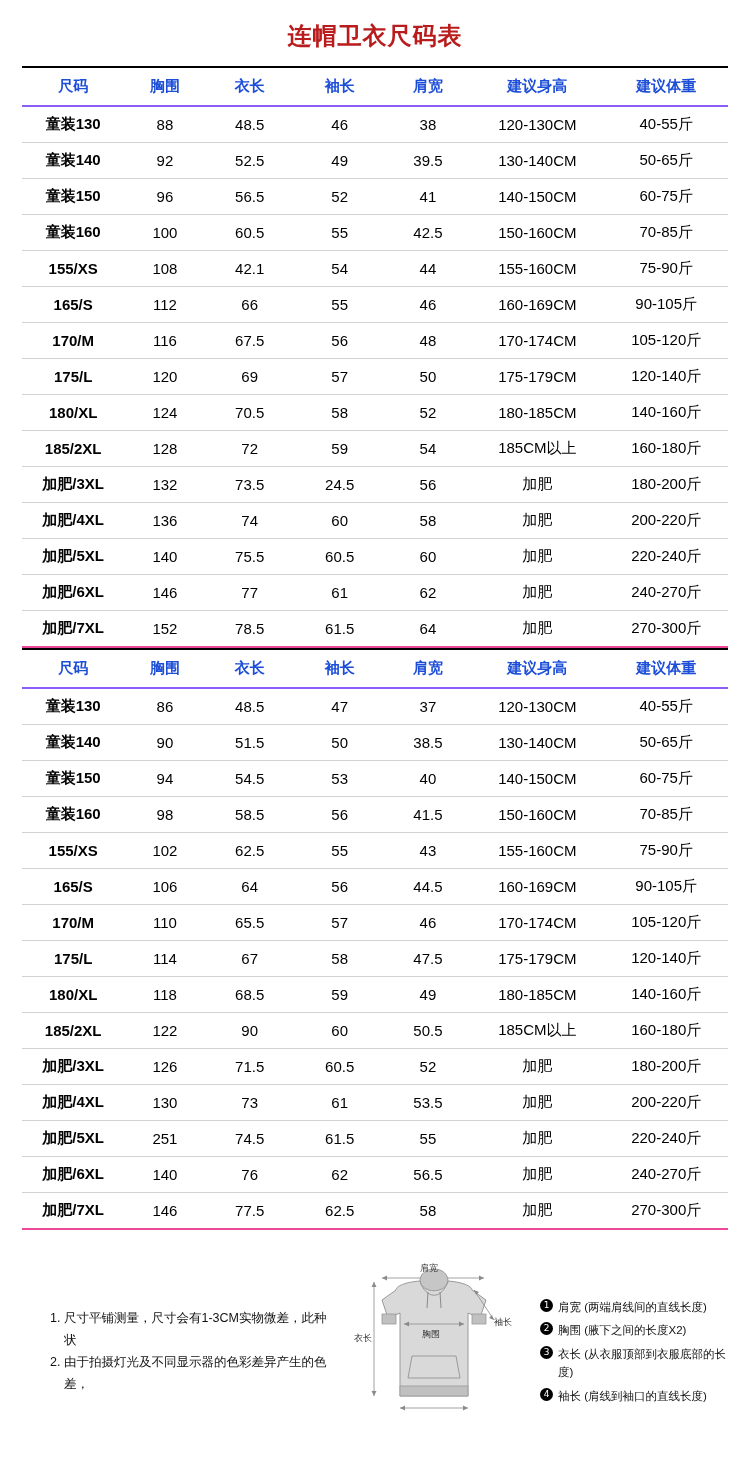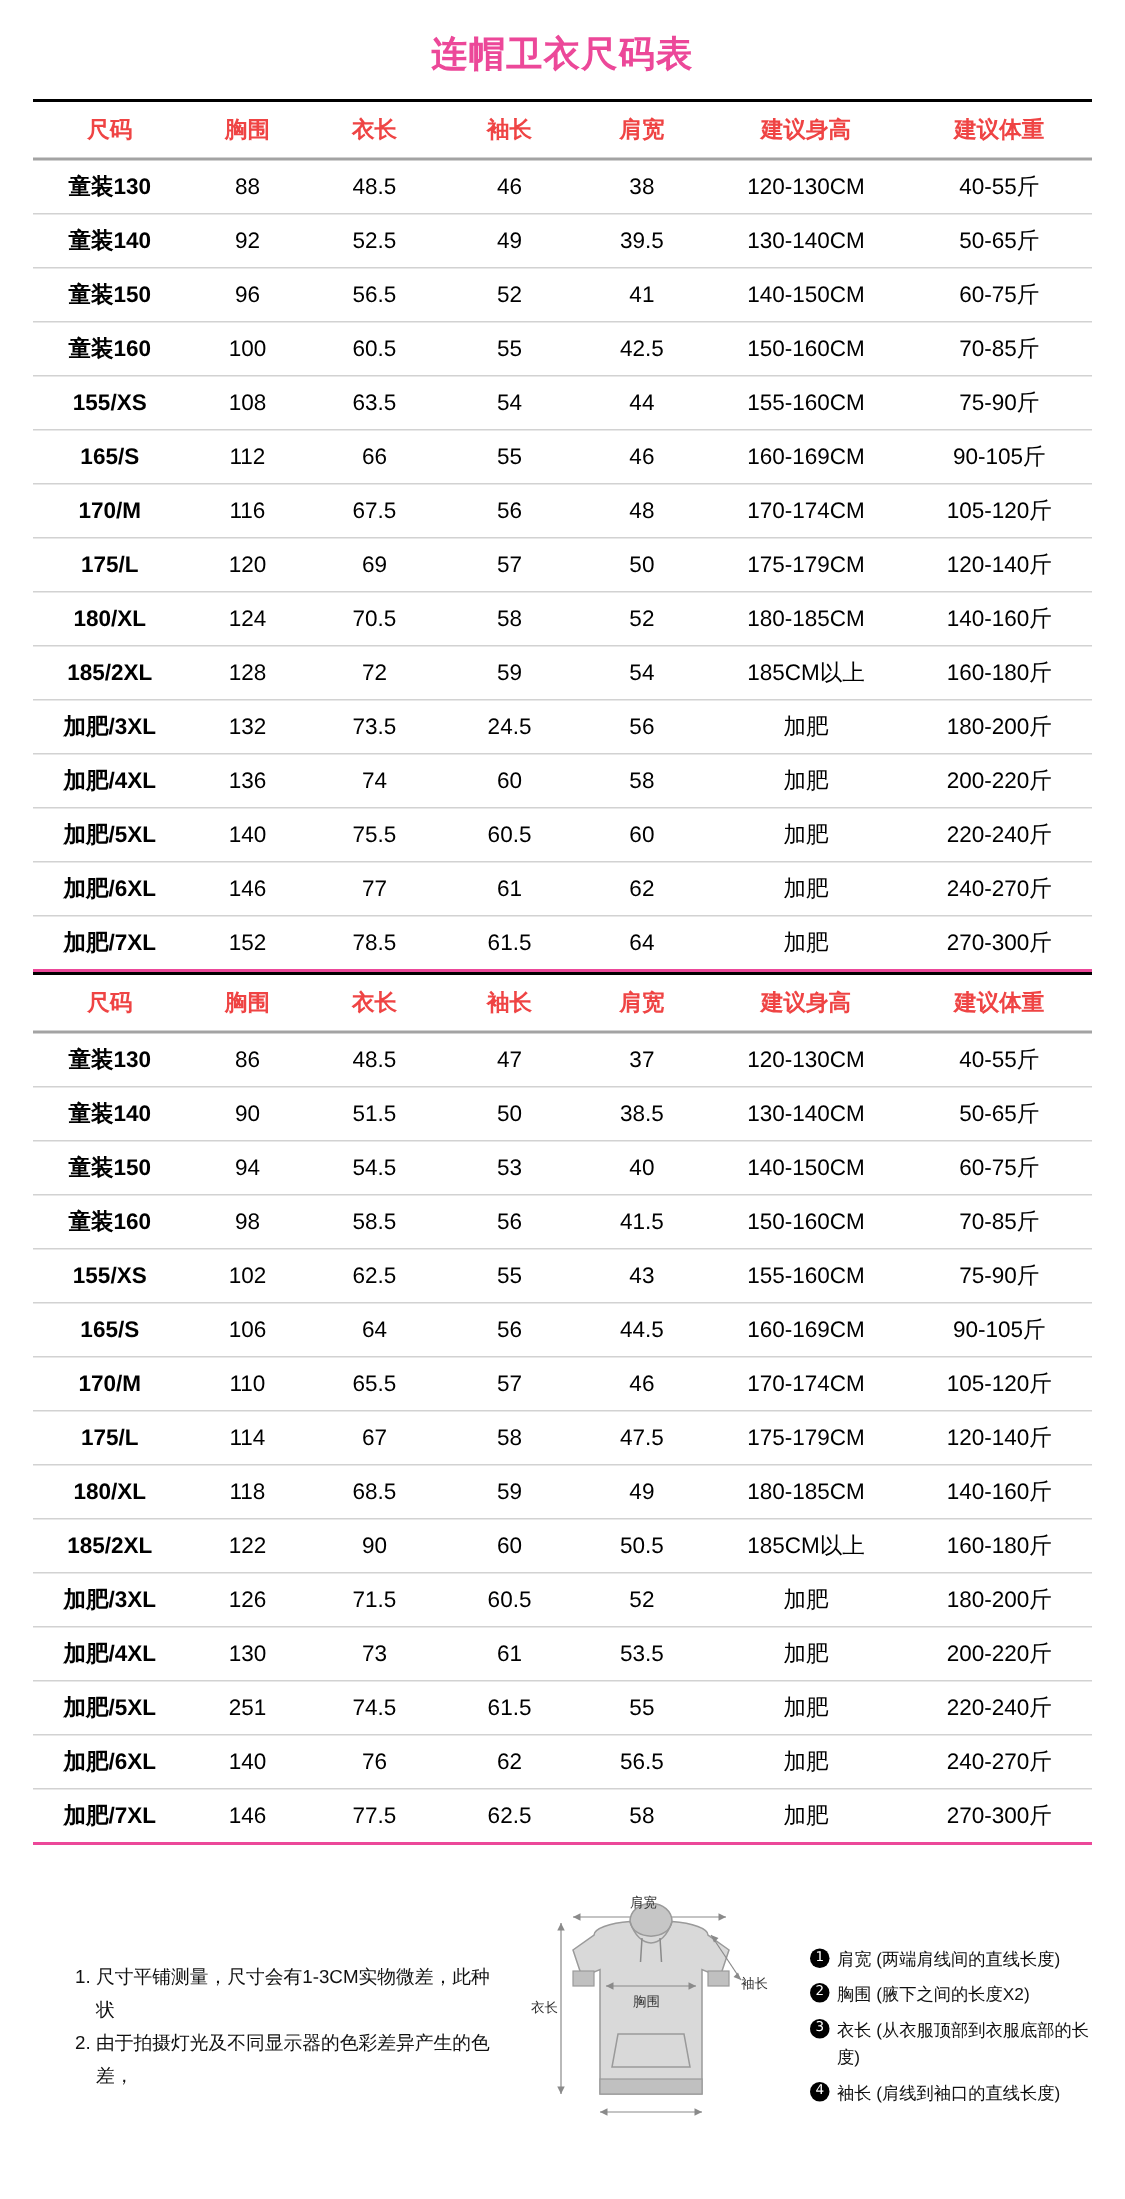--- a/index.html
+++ b/index.html
@@ -11,39 +11,39 @@
     -webkit-font-smoothing:antialiased;
   }
   .page{width:750px;position:relative;padding-top:14px;box-sizing:border-box;}
 
   .table-title{
     text-align:center;
     font-size:24px;
     font-weight:bold;
     letter-spacing:1px;
     margin:6px 0 14px 0;
-    color:#ec4899;
+    color:#b91c1c;
   }
   .title-2{margin-top:22px;}
 
   .tbl-wrap{padding:0 22px;}
   table{
     width:100%;
     border-collapse:collapse;
     table-layout:fixed;
     font-size:15px;
   }
   thead th{
     font-weight:bold;
     font-size:15px;
     padding:9px 0 9px 0;
     border-top:2px solid #000;
-    border-bottom:2px solid #a3a3a3;
+    border-bottom:2px solid #8b5cf6;
     text-align:center;
-    color:#ef4444;
+    color:#1d4ed8;
   }
   tbody td{
     text-align:center;
     padding:8px 0 8px 0;
     border-bottom:1px solid #d2d2d2;
     color:#000;
     font-size:15px;
   }
   tbody tr:last-child td{border-bottom:2px solid #ec4899;}
   tbody td.size-col{font-weight:bold;}
@@ -170,21 +170,21 @@
             <td>100</td>
             <td>60.5</td>
             <td>55</td>
             <td>42.5</td>
             <td>150-160CM</td>
             <td>70-85斤</td>
           </tr>
           <tr>
             <td class="size-col">155/XS</td>
             <td>108</td>
-            <td>63.5</td>
+            <td>42.1</td>
             <td>54</td>
             <td>44</td>
             <td>155-160CM</td>
             <td>75-90斤</td>
           </tr>
           <tr>
             <td class="size-col">165/S</td>
             <td>112</td>
             <td>66</td>
             <td>55</td>

